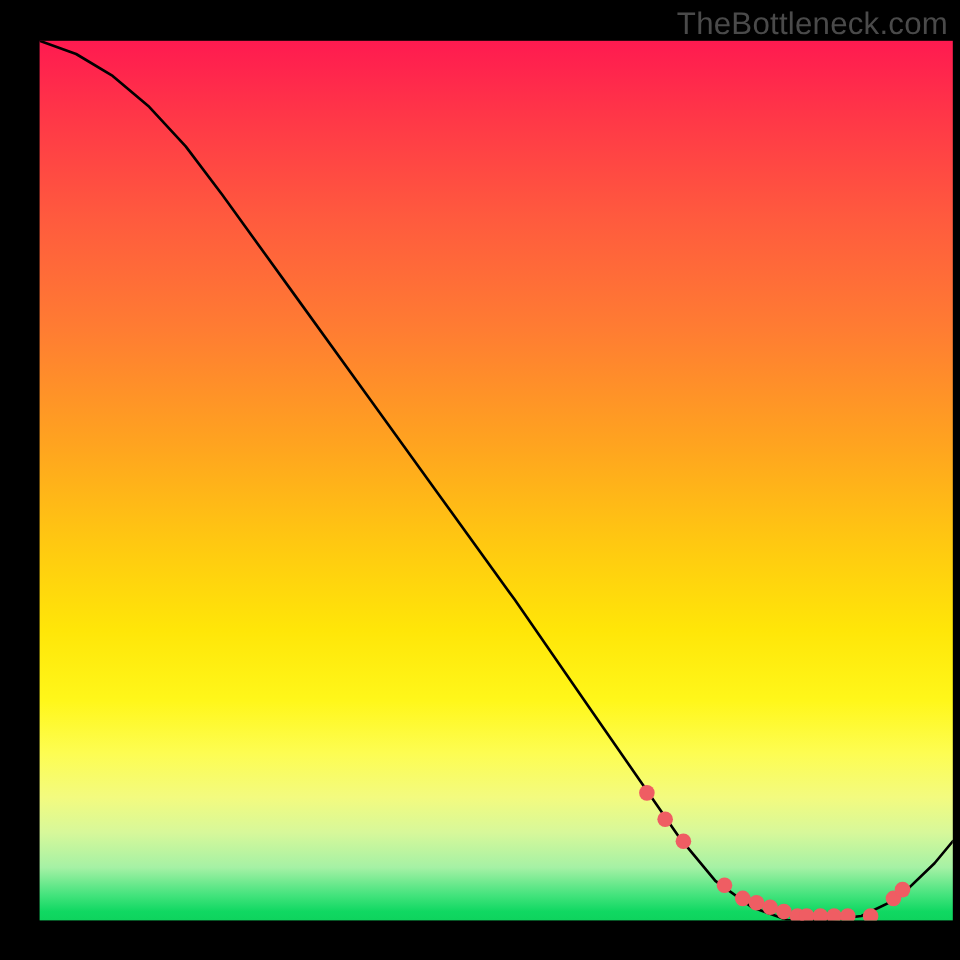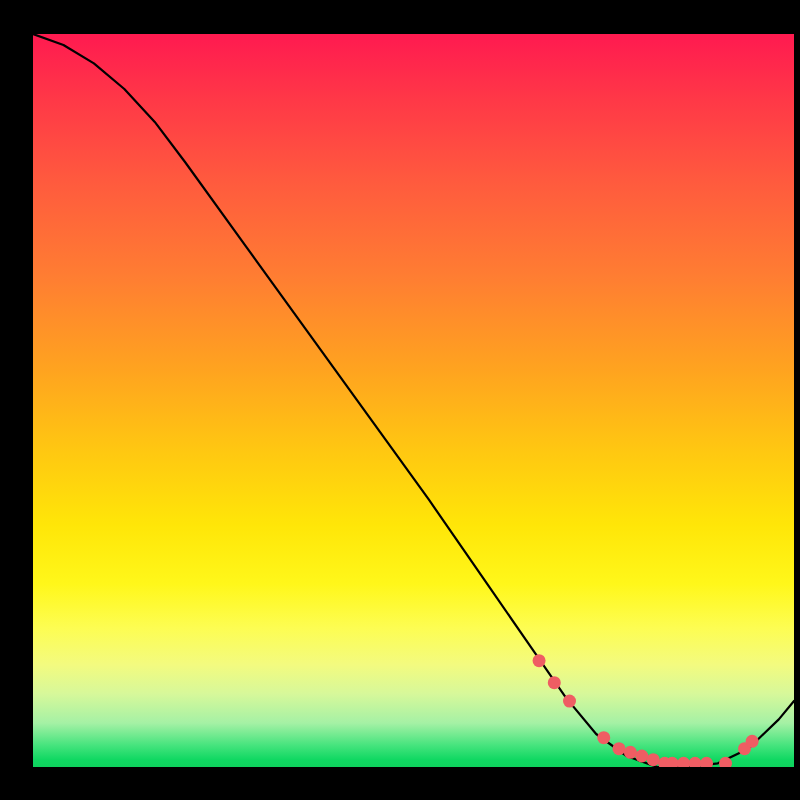--- a/index.html
+++ b/index.html
@@ -66,20 +66,21 @@
     position: absolute;
     left: 0; top: 0;
     width: 100%;
     height: 100%;
   }
 </style>
 </head>
 <body>
 
 <div class="frame">
+  <div class="watermark">TheBottleneck.com</div>
   <div class="plot-outer">
     <div class="plot-inner">
       <div class="gradient"></div>
       <svg class="curve" viewBox="0 0 761 733" preserveAspectRatio="none">
         <path id="curve-path" fill="none" stroke="#000" stroke-width="2.2" stroke-linejoin="round" stroke-linecap="round" d="M0.00 0.00 L30.44 11.00 L60.88 29.32 L91.32 54.98 L121.76 87.96 L152.20 128.27 L213.08 212.57 L273.96 296.87 L334.84 381.16 L395.72 465.45 L456.60 553.41 L502.26 619.38 L532.70 663.37 L563.14 700.01 L593.58 722.00 L624.02 733.00 L654.46 733.00 L684.90 729.34 L715.34 714.67 L745.78 685.36 L761.00 667.03"></path>
         <g id="markers-group">
             <circle cx="506.07" cy="626.72" r="6.5" fill="#ef5d63"></circle>
             <circle cx="521.29" cy="648.71" r="6.5" fill="#ef5d63"></circle>
             <circle cx="536.50" cy="667.03" r="6.5" fill="#ef5d63"></circle>
             <circle cx="570.75" cy="703.68" r="6.5" fill="#ef5d63"></circle>

